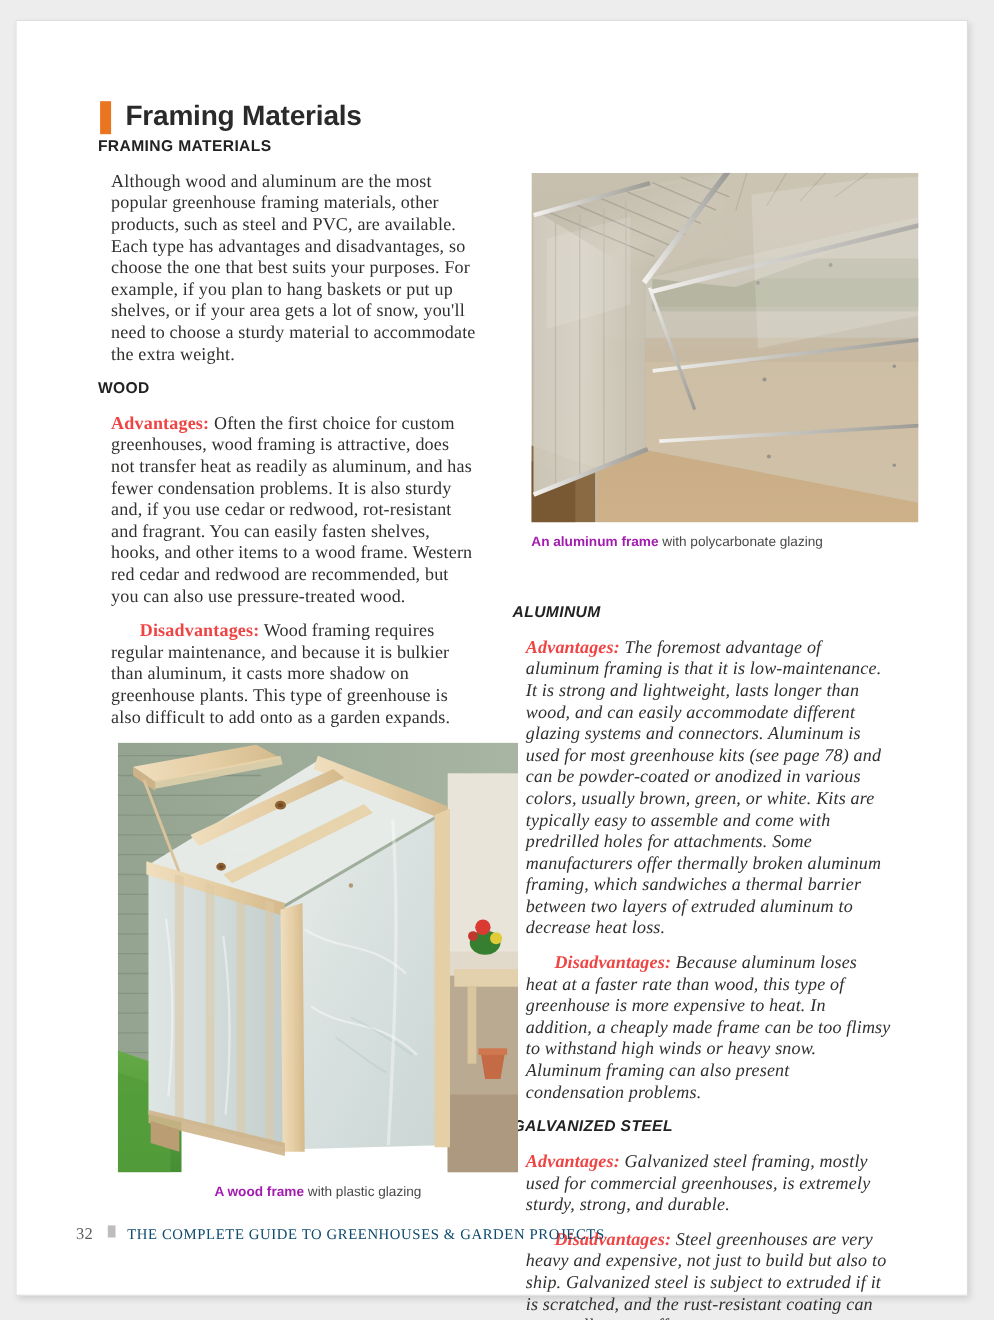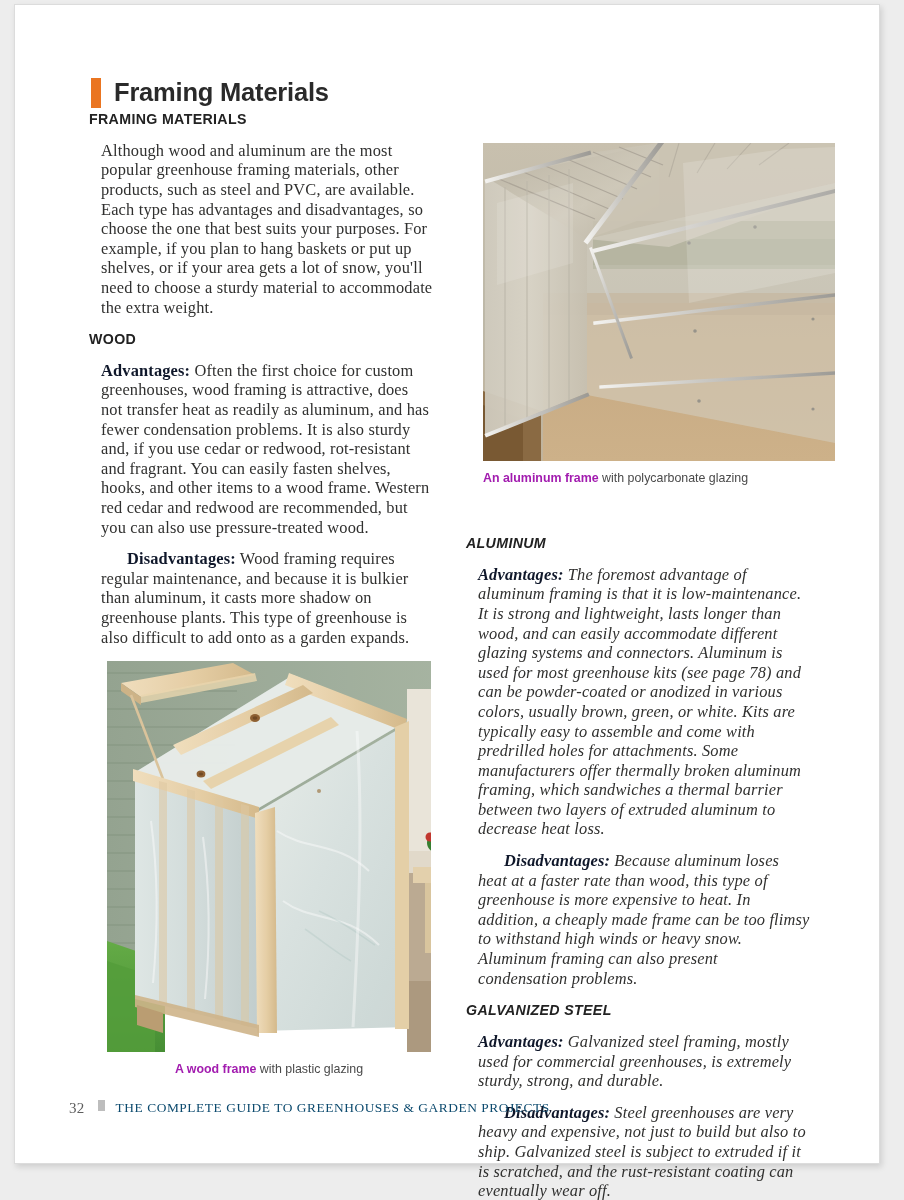--- a/index.html
+++ b/index.html
@@ -19,21 +19,21 @@
     width: 904px;
     height: 1200px;
     background: #ededed;
     overflow: hidden;
   }
 
   
   .sheet {
     position: absolute;
     left: 14px;
-    top: 4px;
+    top: 18px;
     width: 866px;
     height: 1160px;
     background: #ffffff;
     border: 1px solid #dcdcdc;
     box-shadow: 2px 3px 6px rgba(0,0,0,0.13);
     box-sizing: border-box;
   }
 
   
   .page-header {
@@ -83,38 +83,38 @@
     font-family: "Liberation Serif", serif;
     font-size: 16.4px;
     line-height: 19.6px;
     color: #30302f;
     text-align: left;
     letter-spacing: 0.01em;
   }
   p.body.indent { text-indent: 26px; }
   p.body b, .lead {
     font-weight: bold;
-    color: #0f172a;
+    color: #ef4444;
   }
 
   
   figure { margin: 0; }
 
   .fig-top {
     position: absolute;
     left: 468px;
     top: 138px;
     width: 352px;
     height: 318px;
   }
   .fig-bottom {
     position: absolute;
     left: 92px;
     top: 656px;
-    width: 324px;
+    width: 364px;
     height: 391px;
     text-align: center;
   }
 
   .photo {
     width: 100%;
     height: 100%;
     display: block;
     position: relative;
     overflow: hidden;

